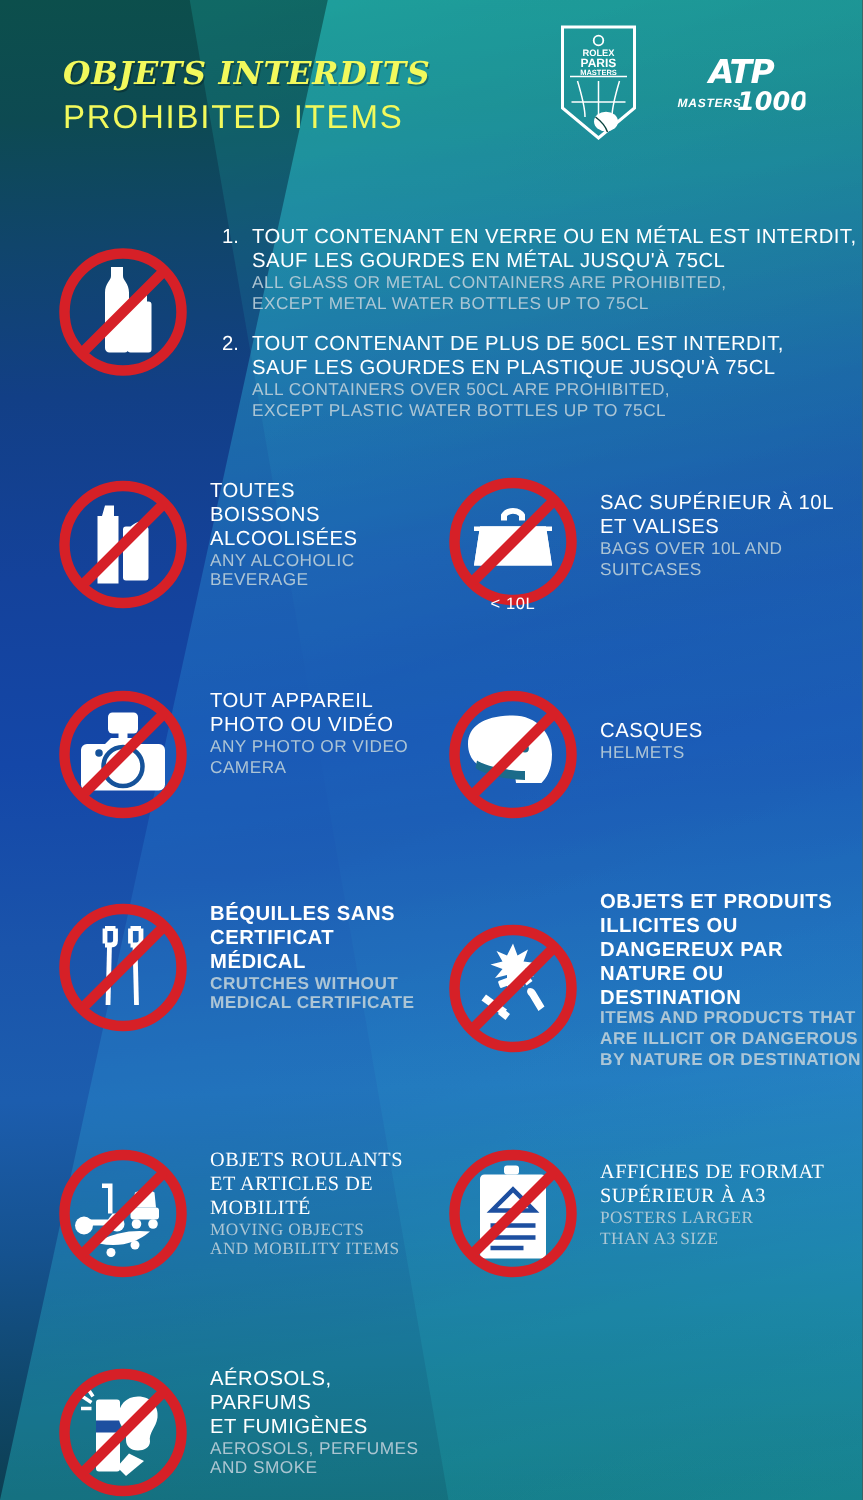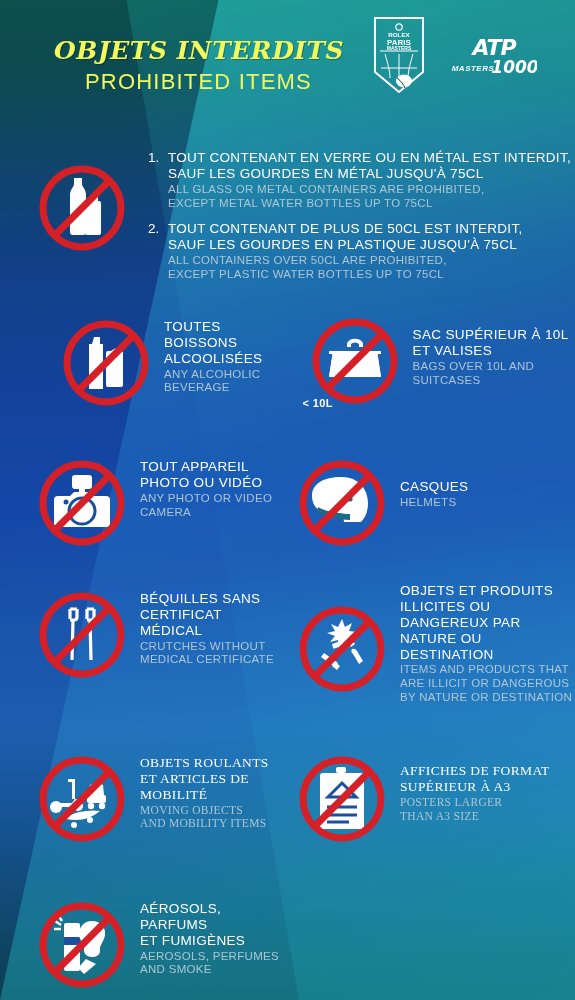--- a/index.html
+++ b/index.html
@@ -40,32 +40,30 @@
 
   
   header {
     position:relative; z-index:5;
     height:130px;
     padding:38px 0 0 42px;
   }
   .title-fr {
     font-family:"DejaVu Serif", serif;
     font-weight:bold; font-style:italic;
-    font-size:25px; letter-spacing:.5px;
+    font-size:21px; letter-spacing:.5px;
     color:#f2f95c;
     line-height:1.05;
     text-shadow:1px 1px 0 rgba(0,0,0,.25);
-    margin-left:12px;
   }
   .title-en {
     font-size:22px; font-weight:400;
     letter-spacing:1.2px;
     color:#f2f95c;
     margin-top:5px;
-    margin-left:43px;
   }
   .logos {
     position:absolute; top:16px; right:38px;
     display:flex; align-items:center; gap:26px;
   }
   .rolex-shield { width:52px; height:78px; }
   .atp-logo { width:86px; height:44px; }
 
   
   #rows { position:relative; z-index:5; }
@@ -76,21 +74,22 @@
   .cell.right { width:285px; }
 
   .iconwrap {
     width:104px; min-width:104px; height:104px;
     position:relative;
     display:flex; align-items:center; justify-content:center;
   }
   .ban-svg { width:104px; height:104px; display:block; }
   .limit-label {
     position:absolute; bottom:6px; left:0; right:0;
-    font-size:11px; font-weight:bold; color:#ffffff;
+    text-align:center;
+    font-size:11px; font-weight:normal; color:#ffffff;
     letter-spacing:.4px;
   }
 
   .txt { padding-top:8px; padding-left:6px; }
   .fr {
     color:#ffffff; font-size:13.5px; line-height:1.18;
     letter-spacing:.35px; white-space:pre-line;
   }
   .en {
     color:#b9cdd8; font-size:11.5px; line-height:1.2;
@@ -175,21 +174,21 @@
 SAUF LES GOURDES EN PLASTIQUE JUSQU'À 75CL</div>
                 <div class="en">ALL CONTAINERS OVER 50CL ARE PROHIBITED,
 EXCEPT PLASTIC WATER BOTTLES UP TO 75CL</div>
               </div>
             </li>
           </ol>
         </div>
       </div>
     </div>
 
-    <div class="row" style="margin-top:18px;padding-left:24px;">
+    <div class="row" style="margin-top:18px;">
       <div class="cell left">
         <div class="iconwrap">
           <svg class="ban-svg" viewBox="0 0 104 104">
             <g fill="#ffffff">
               <path d="M40 26 h6 v7 h3 v45 h-14 v-45 h3 z"></path>
               <path d="M57 40 q6 -5 9 -2 l-1 2 h2 a2 2 0 0 1 2 2 v32 a2 2 0 0 1 -2 2 h-13 a2 2 0 0 1 -2 -2 v-32 a2 2 0 0 1 2 -2 h3 z"></path>
             </g>
             <circle cx="52" cy="52" r="39" fill="none" stroke="#D62027" stroke-width="7"></circle>
             <line x1="25" y1="79" x2="79" y2="25" stroke="#D62027" stroke-width="7"></line>
           </svg>
@@ -259,21 +258,21 @@
             <line x1="25" y1="79" x2="79" y2="25" stroke="#D62027" stroke-width="7"></line>
           </svg>
         </div>
         <div class="txt" style="padding-top:28px;">
           <div class="fr">CASQUES</div>
           <div class="en">HELMETS</div>
         </div>
       </div>
     </div>
 
-    <div class="row" style="margin-top:28px;">
+    <div class="row" style="margin-top:38px;font-weight:bold;">
       <div class="cell left">
         <div class="iconwrap">
           <svg class="ban-svg" viewBox="0 0 104 104">
             <g stroke="#ffffff" fill="none" stroke-width="3.2">
               <path d="M40 26 v10 M40 26 h7 M47 26 v8 q0 3 -3 3 h-4"></path>
               <path d="M43 37 l-1 40"></path>
               <path d="M57 26 v10 M57 26 h7 M64 26 v8 q0 3 -3 3 h-4"></path>
               <path d="M60 37 l1 40"></path>
             </g>
             <circle cx="52" cy="52" r="39" fill="none" stroke="#D62027" stroke-width="7"></circle>

